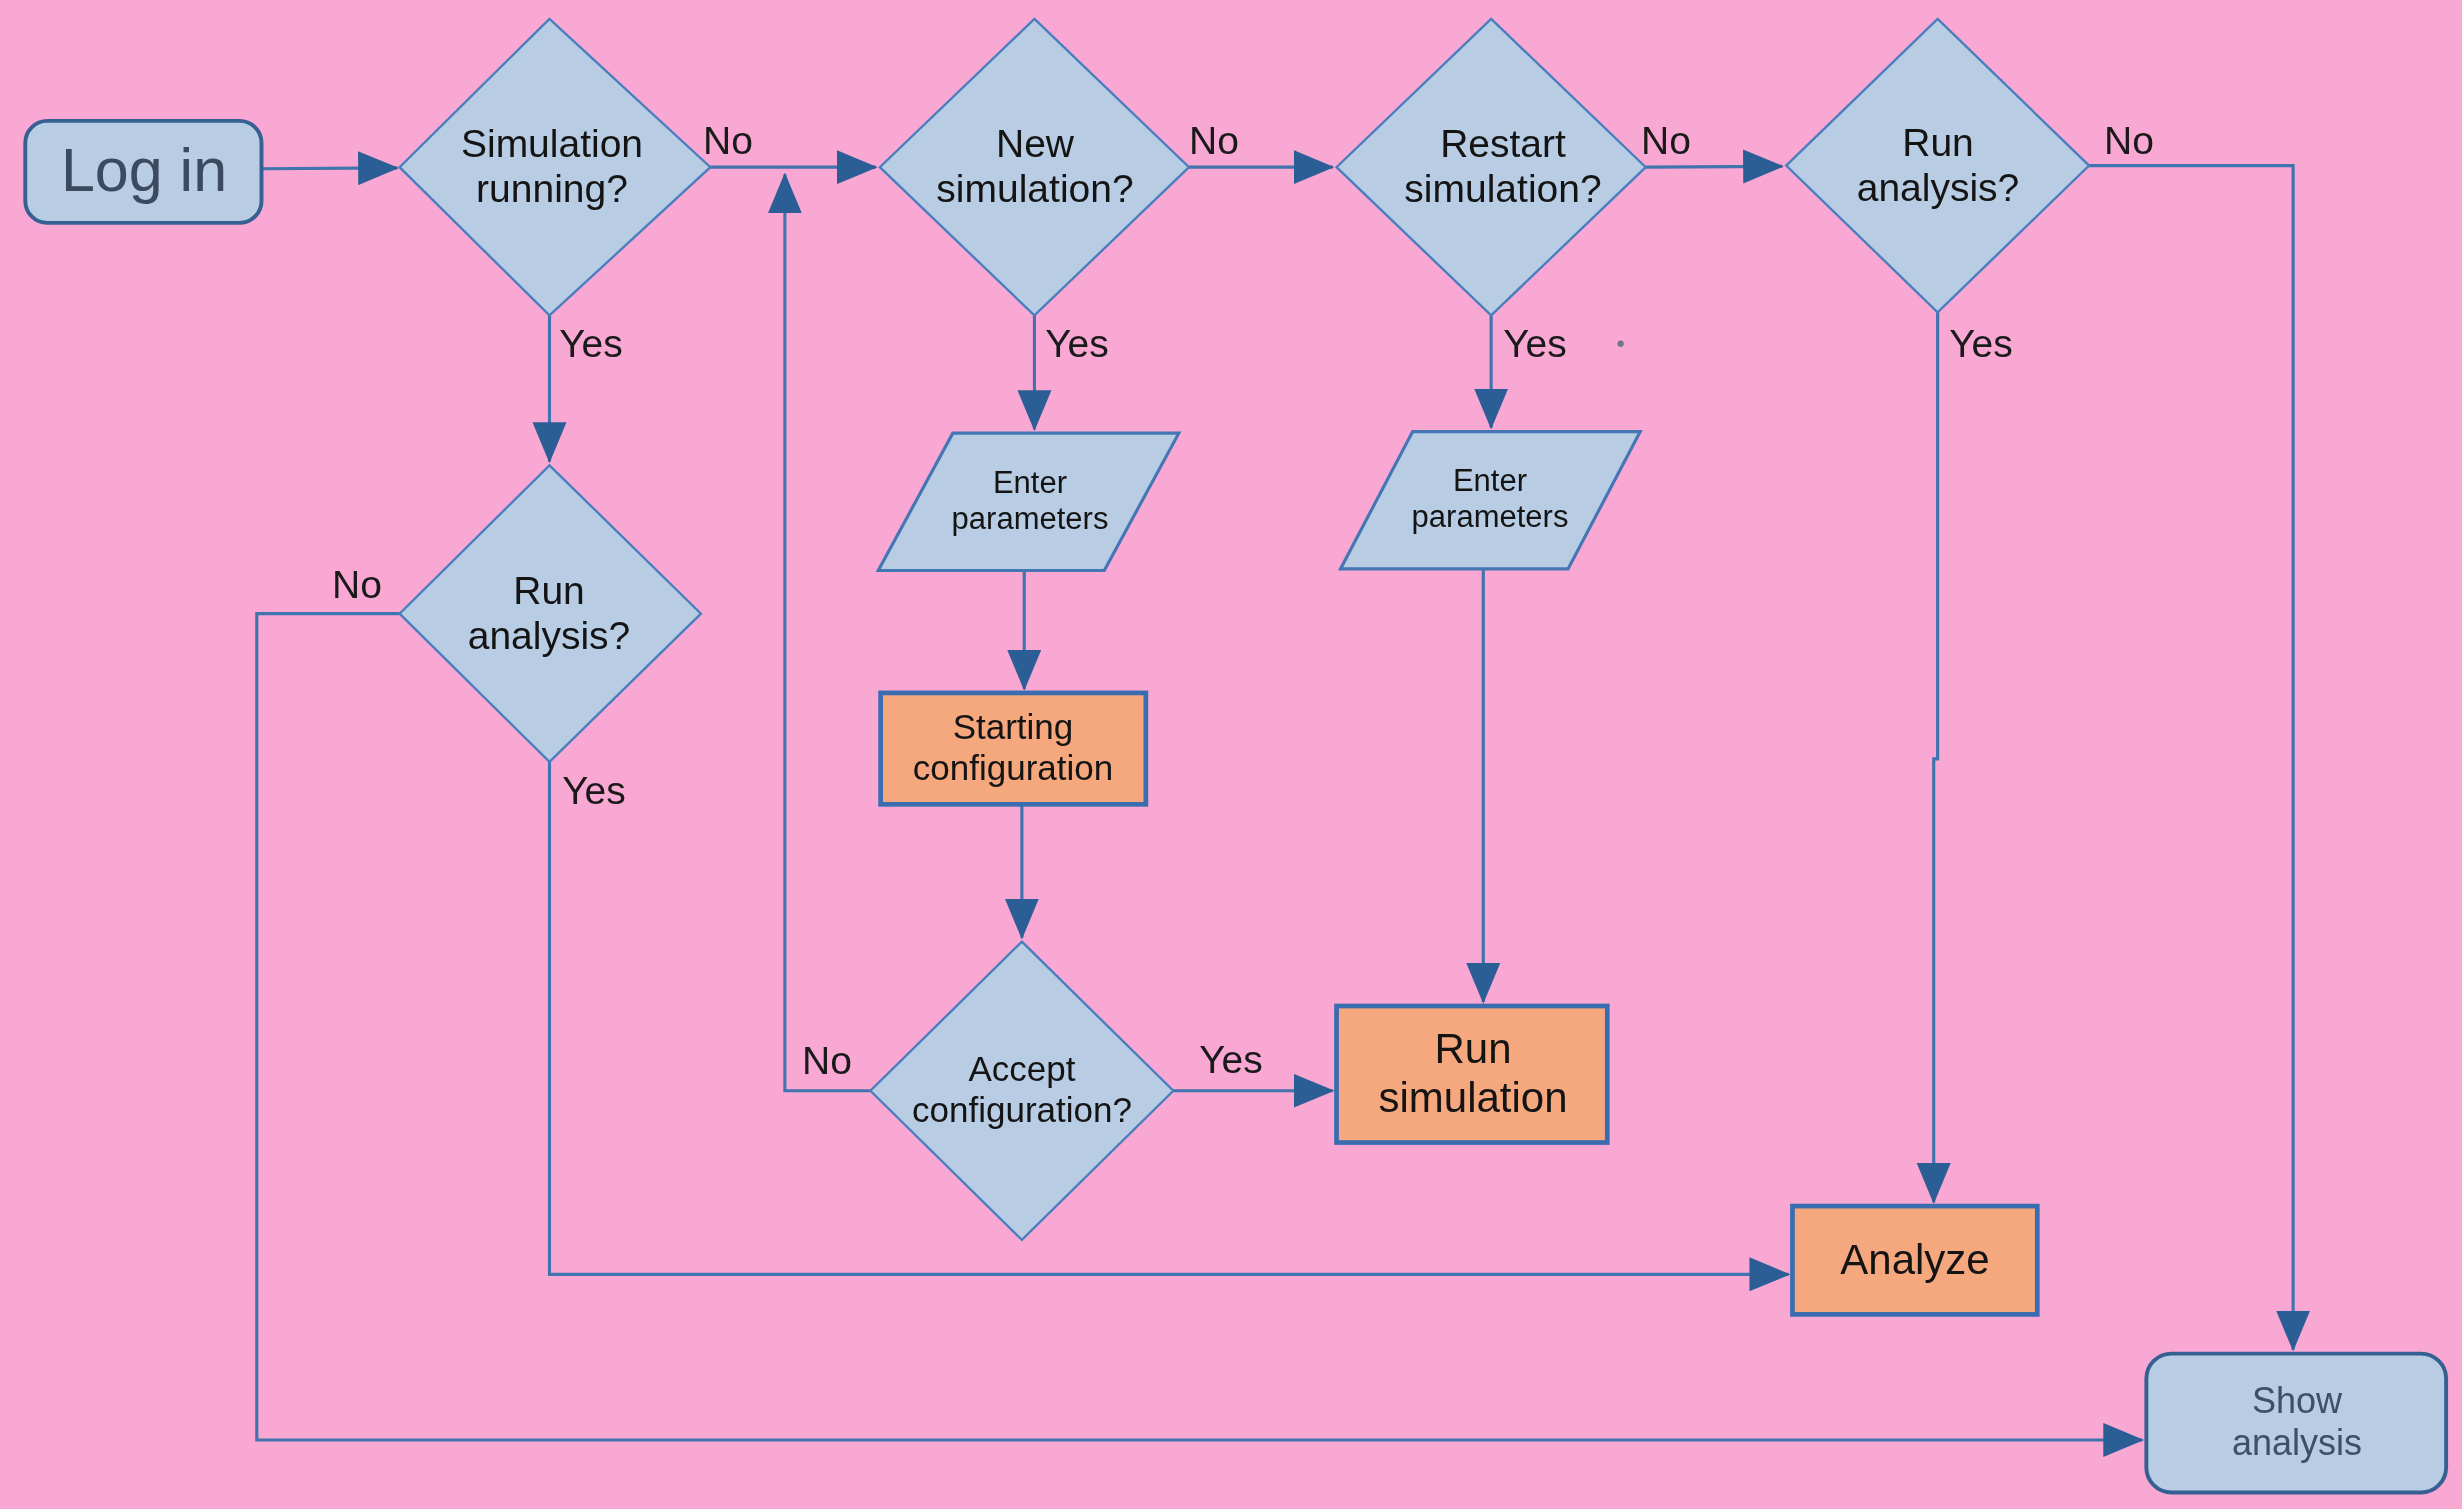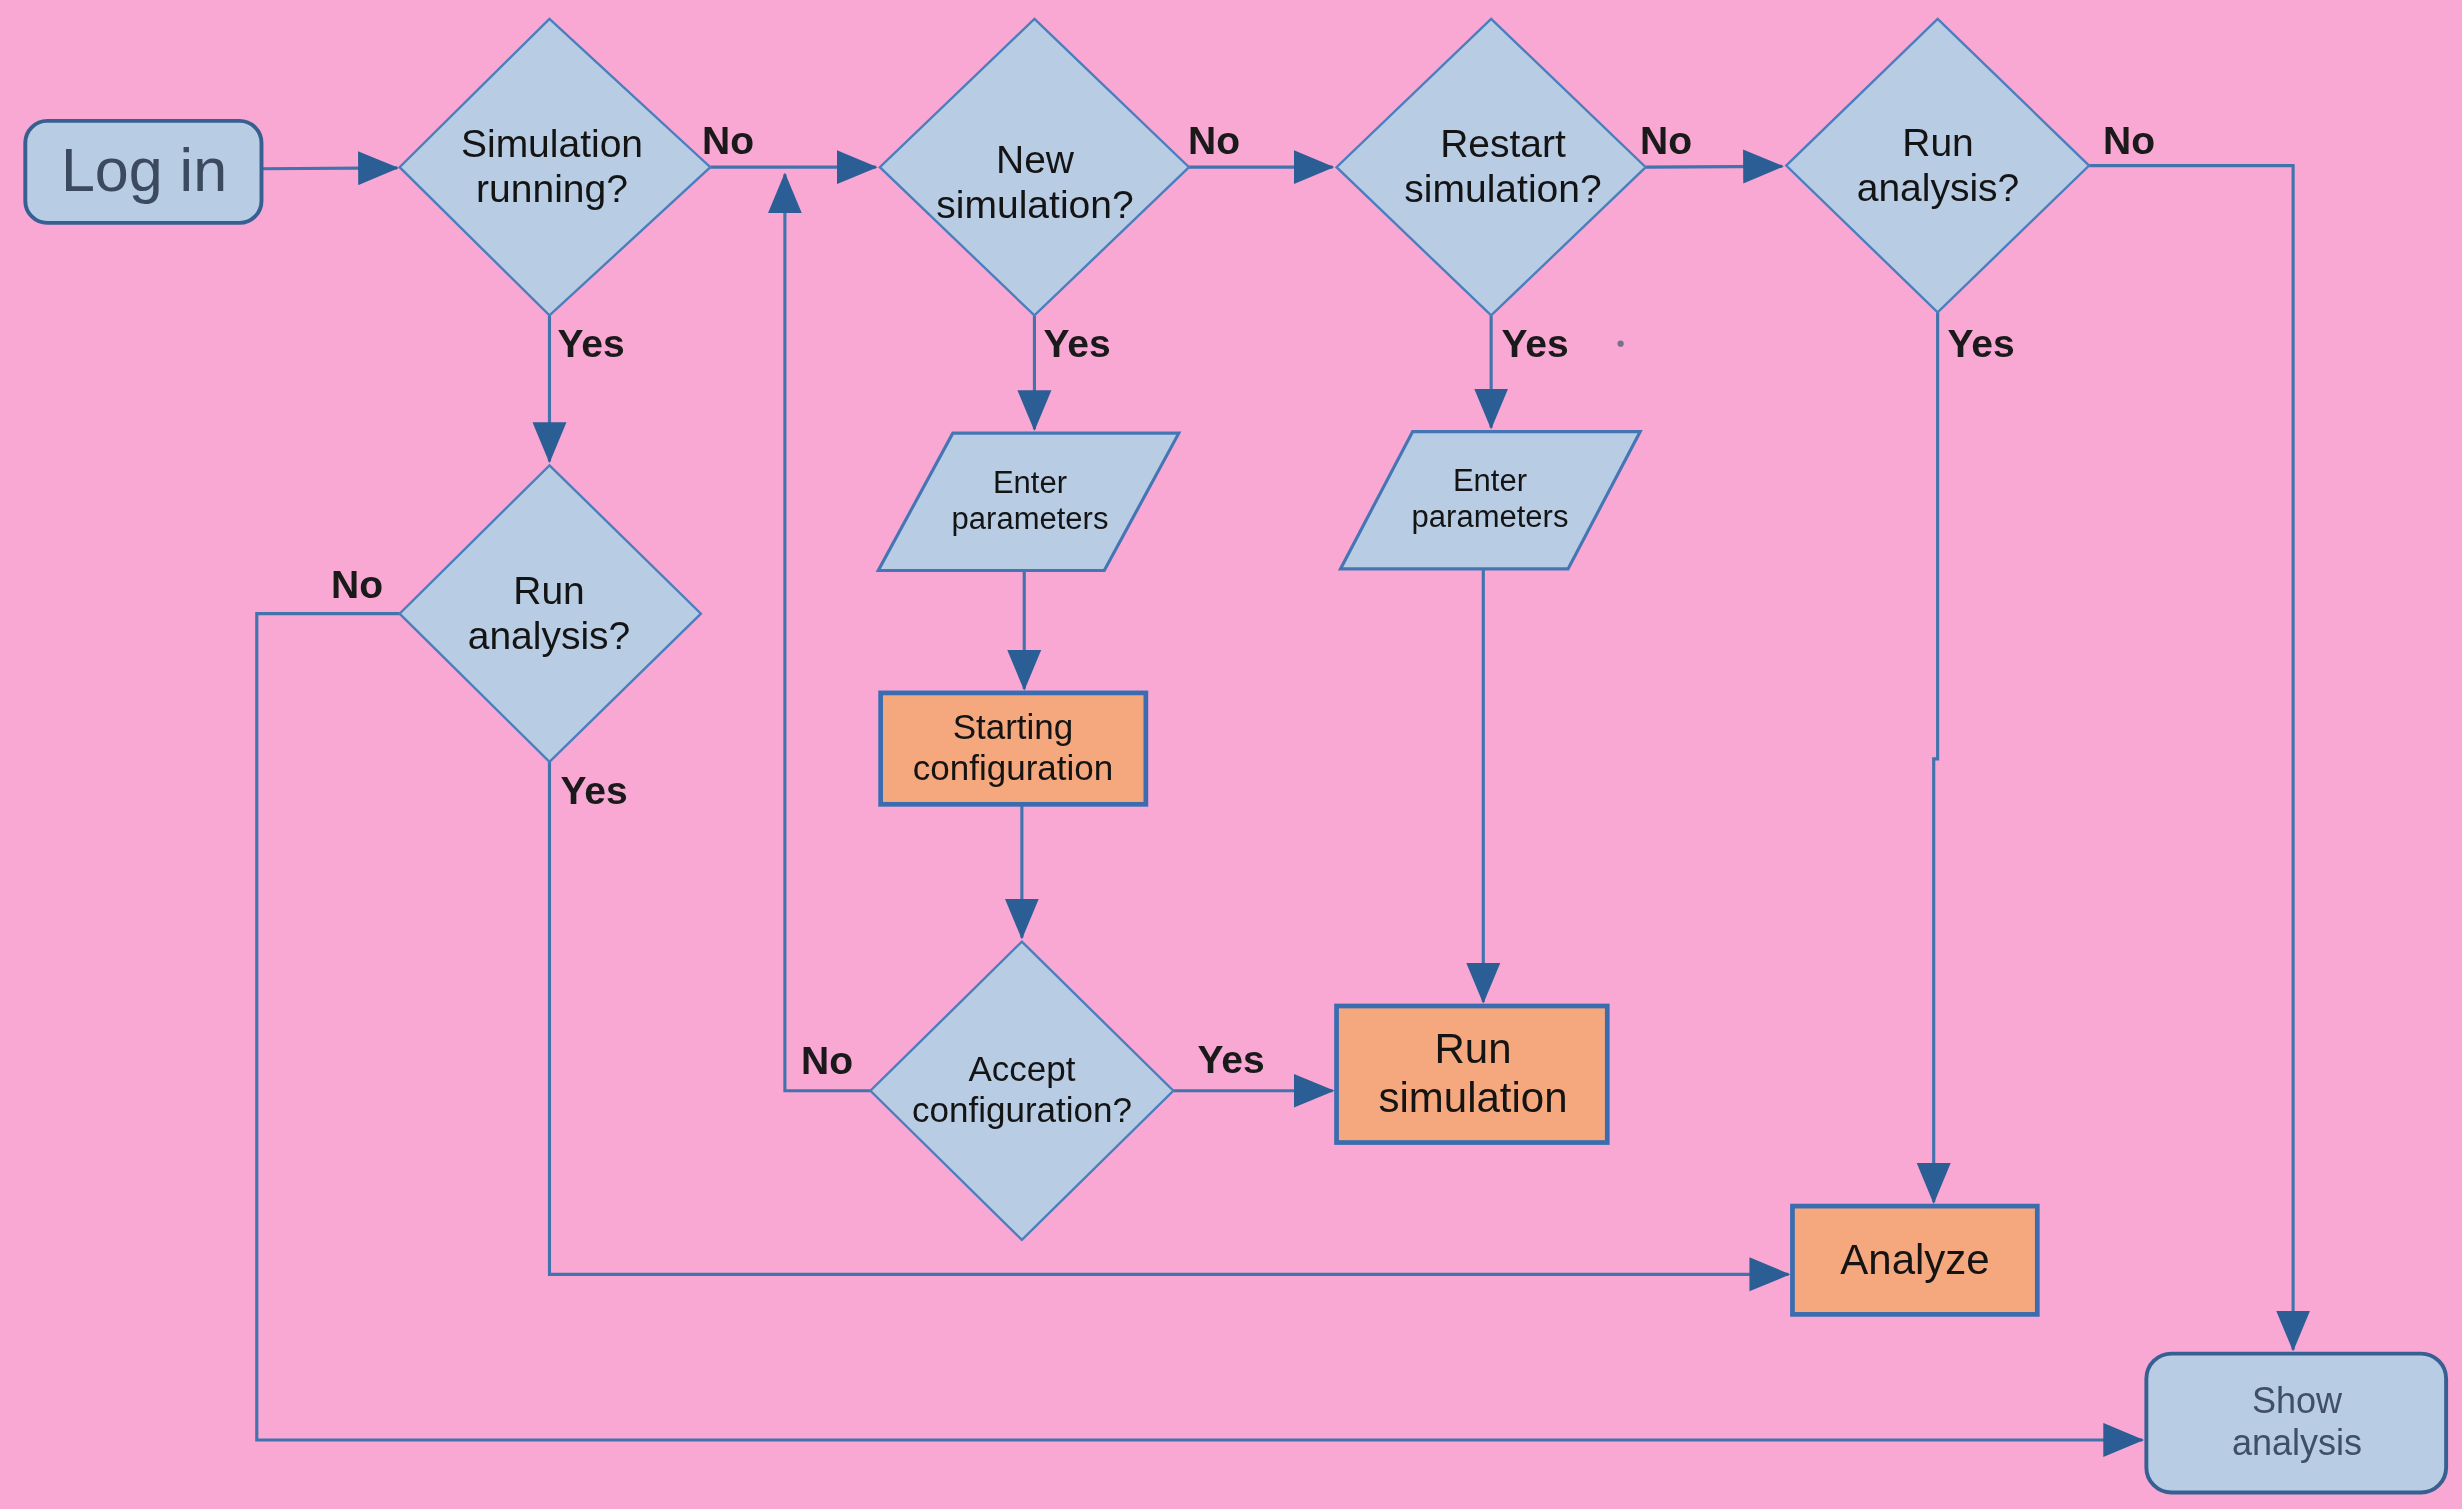--- a/index.html
+++ b/index.html
@@ -20,21 +20,21 @@
     color:#141414;
     font-family:"Liberation Sans","DejaVu Sans",sans-serif;
   }
   .decision{font-size:39px;}
   .decision-sm{font-size:35px;}
   .io{font-size:31px;}
   .process-sm{font-size:35px;}
   .process-lg{font-size:42px;}
   .terminal-lg{font-size:61px;color:#3b4a5f;}
   .terminal-sm{font-size:36px;color:#3f4f66;}
-  .edge{font-size:39px;color:#1a1a1a;font-weight:bold;}
+  .edge{font-size:39px;color:#1a1a1a;}
 </style>
 </head>
 <body>
 
 <div id="canvas">
 
   <svg id="wires" width="2462" height="1509" viewBox="0 0 3137 1923">
     <defs>
       <marker id="arr" viewBox="0 0 12 10" refX="11.5" refY="5" markerWidth="13" markerHeight="11" orient="auto">
         <path d="M0 0 L12 5 L0 10 Z" fill="#2c5e96"></path>
@@ -87,21 +87,21 @@
     <rect x="2735" y="1725" width="382" height="177" rx="32" ry="32" fill="#b8cce4" stroke="#376092" stroke-width="5"></rect>
 
     <circle cx="2065" cy="438" r="4" fill="#5a6b7d" opacity="0.85"></circle>
   </svg>
 
   <div class="lbl terminal-lg" style="left:144px;top:170px;">Log in</div>
 
   <div class="lbl decision" style="left:552px;top:166px;">Simulation
 running?</div>
 
-  <div class="lbl decision" style="left:1035px;top:182px;">New
+  <div class="lbl decision" style="left:1035px;top:166px;">New
 simulation?</div>
 
   <div class="lbl decision" style="left:1491px;top:166px;margin-left:12px;">Restart
 simulation?</div>
 
   <div class="lbl decision" style="left:1938px;top:165px;">Run
 analysis?</div>
 
   <div class="lbl decision" style="left:549px;top:613px;">Run
 analysis?</div>

